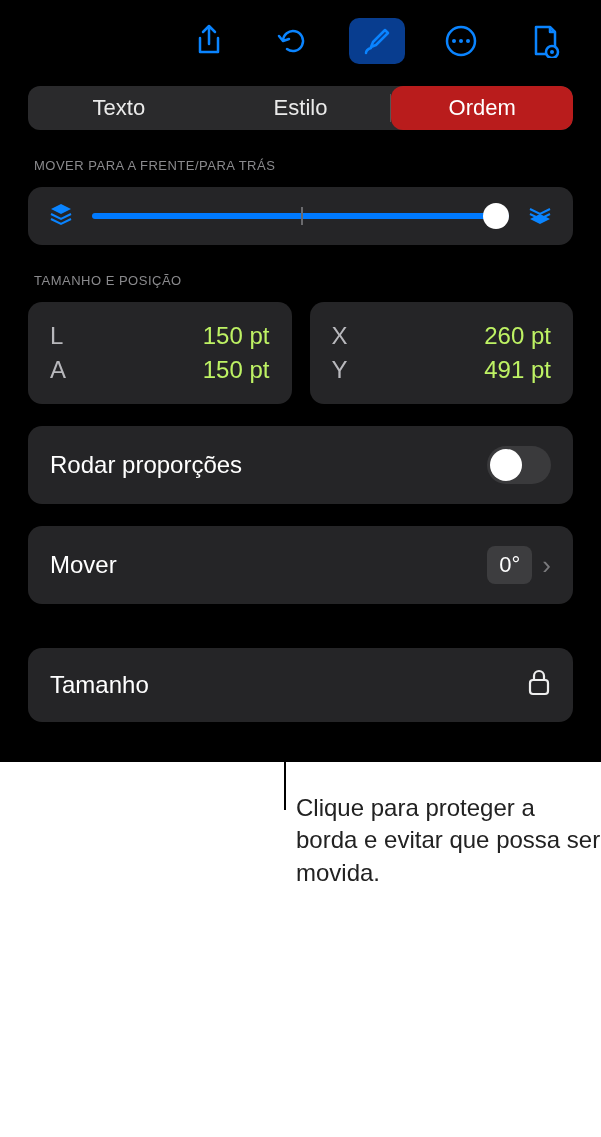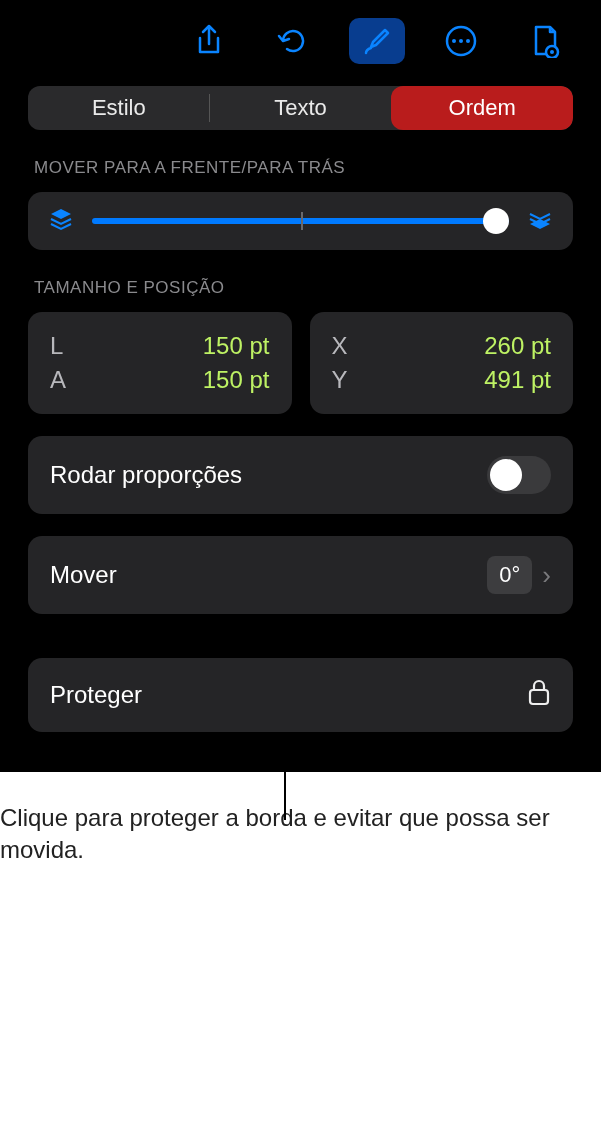--- a/index.html
+++ b/index.html
@@ -46,21 +46,21 @@
   }
   .tab.sep::after{
     content:"";position:absolute;right:0;top:8px;bottom:8px;width:1px;background:#555;
   }
   .tab.active{
     background:#b91c1c;border-radius:12px;color:#fff;font-weight:500;
   }
 
   .section-label{
     color:#8a8a8d;
-    font-size:17px;
+    font-size:13px;
     letter-spacing:0.5px;
     margin:28px 34px 14px;
     text-transform:uppercase;
   }
 
   .card{
     background:#252527;
     border-radius:14px;
     margin:0 28px;
   }
@@ -102,20 +102,21 @@
   }
   .rot-val{
     background:#3d3d3f;border-radius:8px;padding:6px 12px;font-size:22px;color:#fff;margin-right:6px;
   }
   .chev{color:#7a7a7d;font-size:26px;}
   .rside{display:flex;align-items:center;gap:4px;}
 
   .callout{
     position:relative;
     margin-top:30px;
+    padding-left:296px;
     width:601px;
   }
   .callout .line{
     position:absolute;left:284px;top:-66px;width:2px;height:84px;background:#000;
   }
   .callout p{
     font-size:24px;color:#222;line-height:1.35;
   }
 </style>
 </head>
@@ -150,22 +151,22 @@
     <div class="ticon">
       <svg width="30" height="34" viewBox="0 0 30 34">
           <path d="M6 3 h14 l5 5 v22 h-19 z M20 3 v5 h5" fill="none" stroke="#0a84ff" stroke-width="2.5" stroke-linejoin="round"></path>
           <circle cx="22" cy="28" r="6" fill="#000" stroke="#0a84ff" stroke-width="2.5"></circle>
           <circle cx="22" cy="28" r="2" fill="#0a84ff"></circle>
         </svg>
     </div>
   </div>
 
   <div class="tabs">
+    <div class="tab">Texto</div>
     <div class="tab sep">Estilo</div>
-    <div class="tab">Texto</div>
     <div class="tab active">Ordem</div>
   </div>
 
   <div class="section-label">Mover para a frente/para trás</div>
   <div class="card slider-card">
     <span>
       <svg width="26" height="26" viewBox="0 0 26 26">
           <path d="M13 3 l10 5 -10 5 -10 -5 z" fill="#0a84ff"></path>
           <path d="M3 13 l10 5 10 -5 M3 18 l10 5 10 -5" fill="none" stroke="#0a84ff" stroke-width="2"></path>
         </svg>
@@ -222,21 +223,21 @@
         <span class="chev">›</span>
       </div>
     </div>
   </div>
 
   <div style="height:22px"></div>
 
   <div style="height:22px"></div>
   <div class="card">
     <div class="row">
-      <span>Proteger</span>
+      <span>Tamanho</span>
       <span>
         <svg width="24" height="28" viewBox="0 0 24 28">
             <rect x="3" y="12" width="18" height="14" rx="3" fill="none" stroke="#eee" stroke-width="2.2"></rect>
             <path d="M7 12 v-4 a5 5 0 0 1 10 0 v4" fill="none" stroke="#eee" stroke-width="2.2"></path>
           </svg>
       </span>
     </div>
   </div>
 
 </div>

